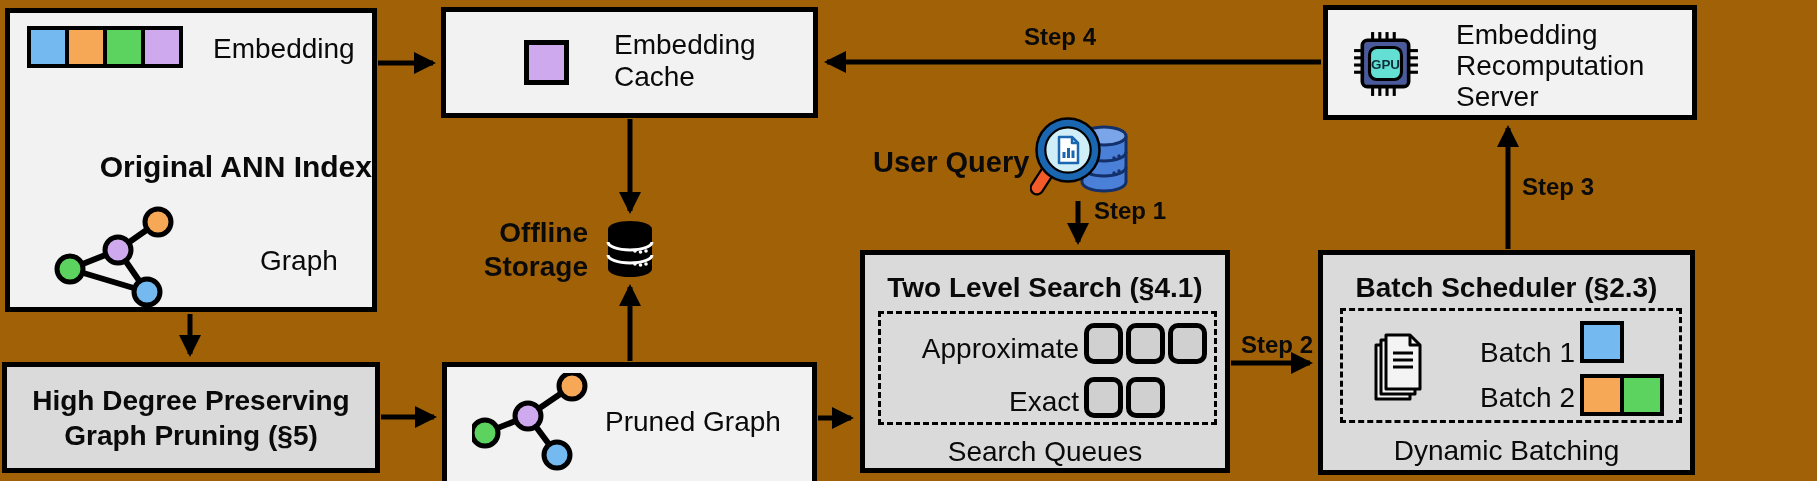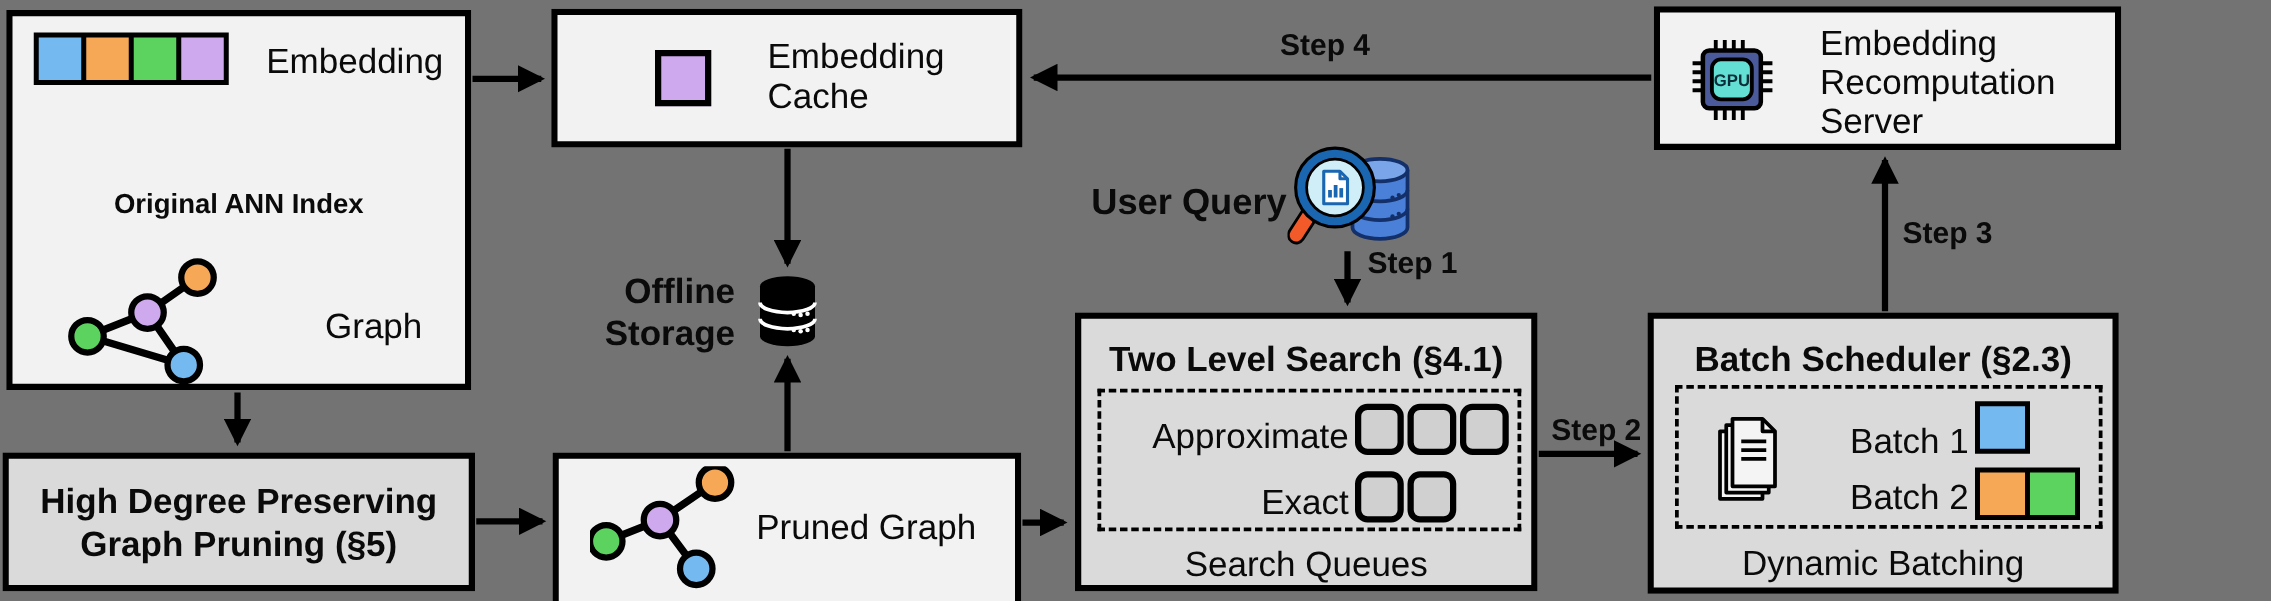--- a/index.html
+++ b/index.html
@@ -1,17 +1,17 @@
 <!DOCTYPE html>
 <html style="--node-blue: #74b9f0; --node-orange: #f6a857; --node-green: #5cd35f; --node-purple: #cfa9ee; --box-light: #f2f2f2; --box-gray: #dadada; --queue-fill: #d0d0d0; --gpu-body: #4a5a9b; --gpu-screen: #63e0d3; --query-ring: #1a66b0; --query-lens: #cfeef8; --query-handle: #f25a29; --query-db: #4a80d8; --query-db-light: #7aa5e8; --query-db-dark: #13306b; --page-fill: #f4f4f4; --ink: #000000;"><head>
 <meta charset="utf-8">
 <style>
   html,body{margin:0;padding:0;background:#ffffff;}
   .canvas{
-    position:relative;width:1817px;height:481px;background:#737373;
+    position:relative;width:1817px;height:481px;background:#a16207;
     font-family:"Liberation Sans",sans-serif;color:#0a0a0a;overflow:hidden;
   }
   .abs{position:absolute;}
   .box{position:absolute;border:5px solid #000;box-sizing:border-box;}
   .light{background:var(--box-light,#f2f2f2);}
   .gray{background:var(--box-gray,#dadada);padding-left:28px;}
   .dashedbox{position:absolute;border:3px dashed #000;box-sizing:border-box;}
   .t28{font-size:28px;line-height:1.15;}
   .t24{font-size:24px;line-height:1.1;}
   .b{font-weight:bold;}
@@ -35,21 +35,21 @@
 <div class="canvas">
 
   <div class="box light" style="left:5px;top:8px;width:372px;height:304px;">
     <div class="embstrip abs" style="left:17px;top:13px;">
       <div class="cell" style="background:var(--node-blue);"></div>
       <div class="cell" style="background:var(--node-orange);"></div>
       <div class="cell" style="background:var(--node-green);"></div>
       <div class="cell" style="background:var(--node-purple);"></div>
     </div>
     <div class="abs t28" style="left:203px;top:20px;">Embedding</div>
-    <div class="abs b ctr" style="left:0;top:137px;width:362px;font-size:22px;">Original ANN Index</div>
+    <div class="abs b ctr" style="left:0;top:137px;width:362px;font-size:30px;text-align:right;">Original ANN Index</div>
     <svg class="abs" style="left:40px;top:192px;" width="130" height="112" viewBox="0 0 130 112">
       <g stroke="#000" stroke-width="6" stroke-linecap="round">
         <line x1="108" y1="17" x2="68" y2="45"></line>
         <line x1="68" y1="45" x2="20" y2="64"></line>
         <line x1="68" y1="45" x2="97" y2="87"></line>
         <line x1="20" y1="64" x2="97" y2="87"></line>
       </g>
       <g stroke="#000" stroke-width="5">
         <circle cx="108" cy="17" r="13" style="fill:var(--node-orange)"></circle>
         <circle cx="20" cy="64" r="13" style="fill:var(--node-green)"></circle>

